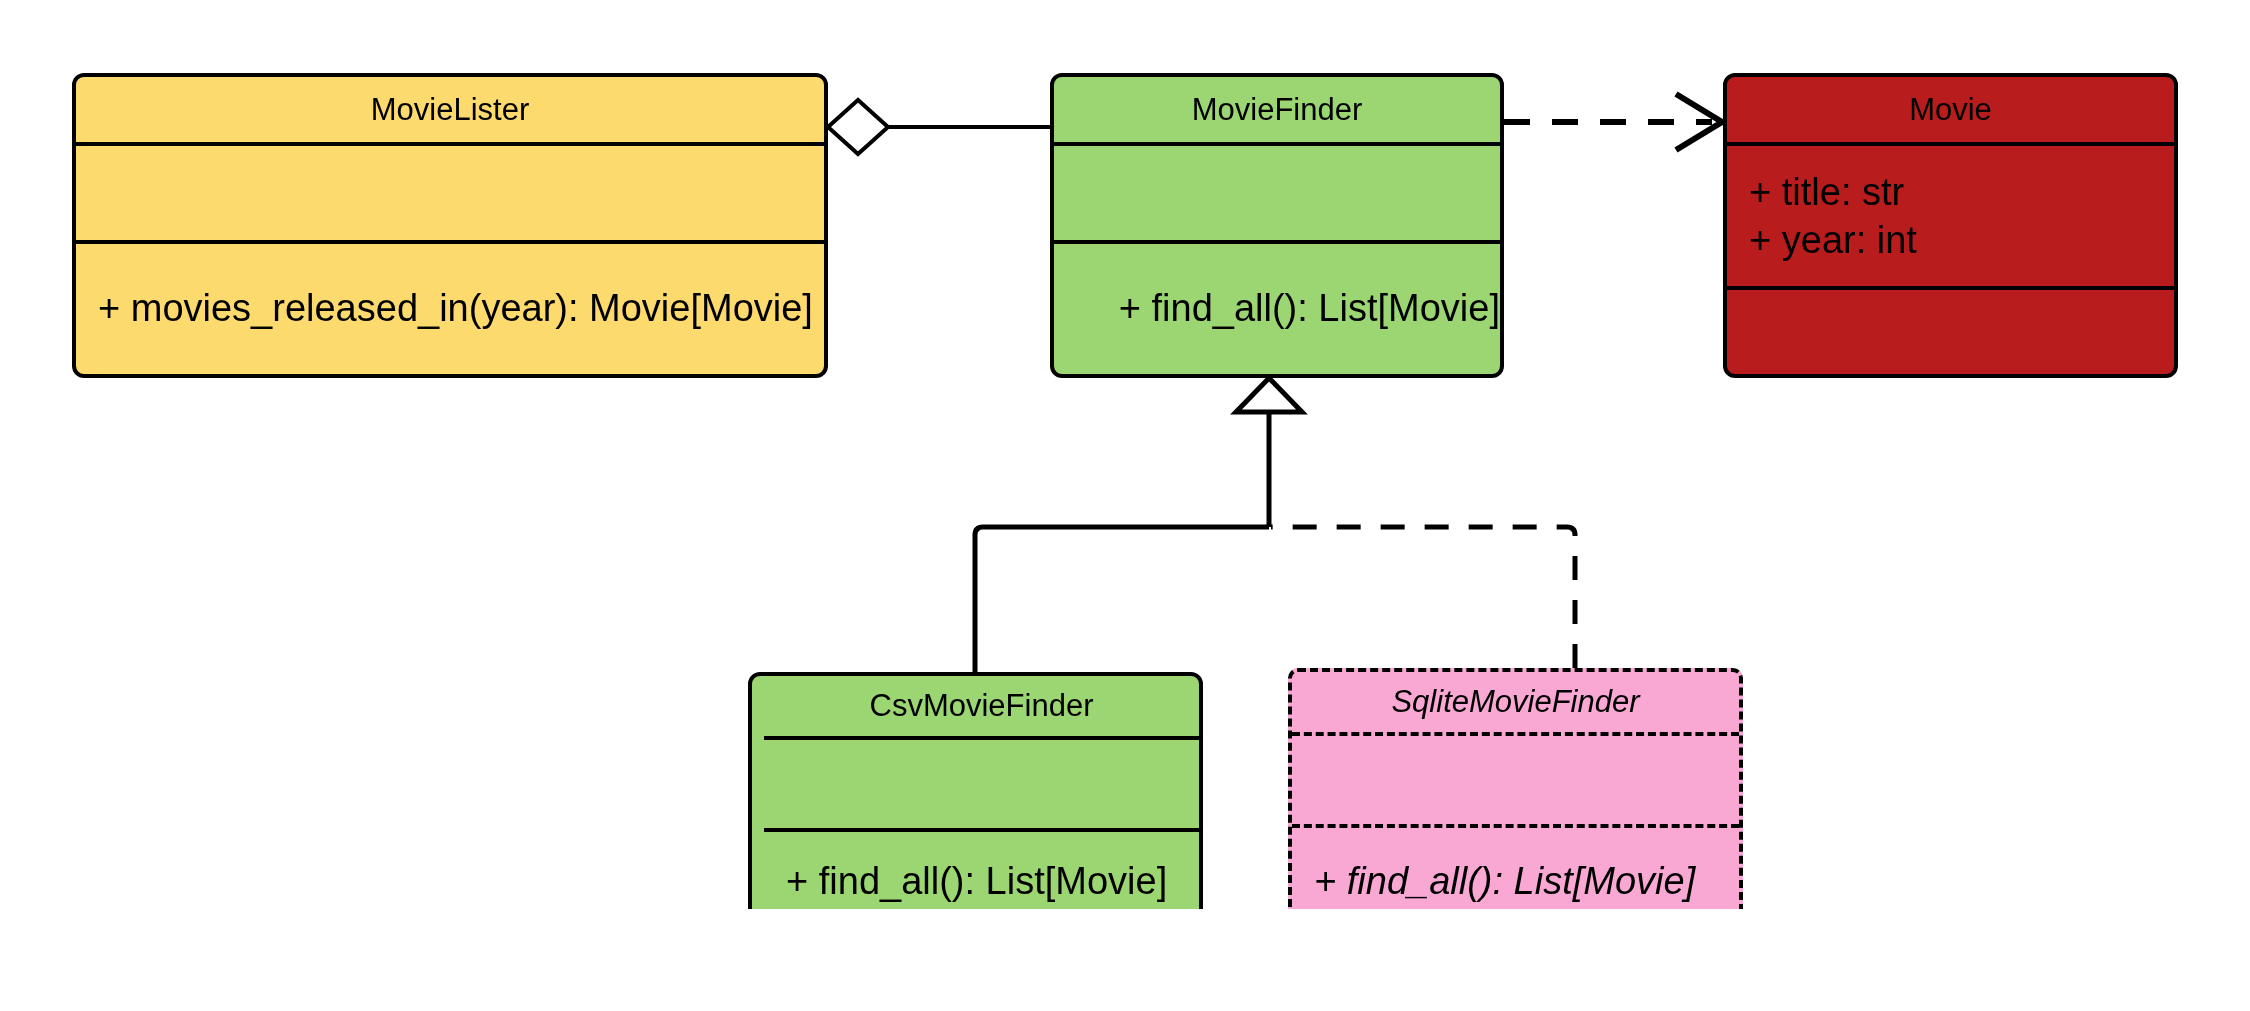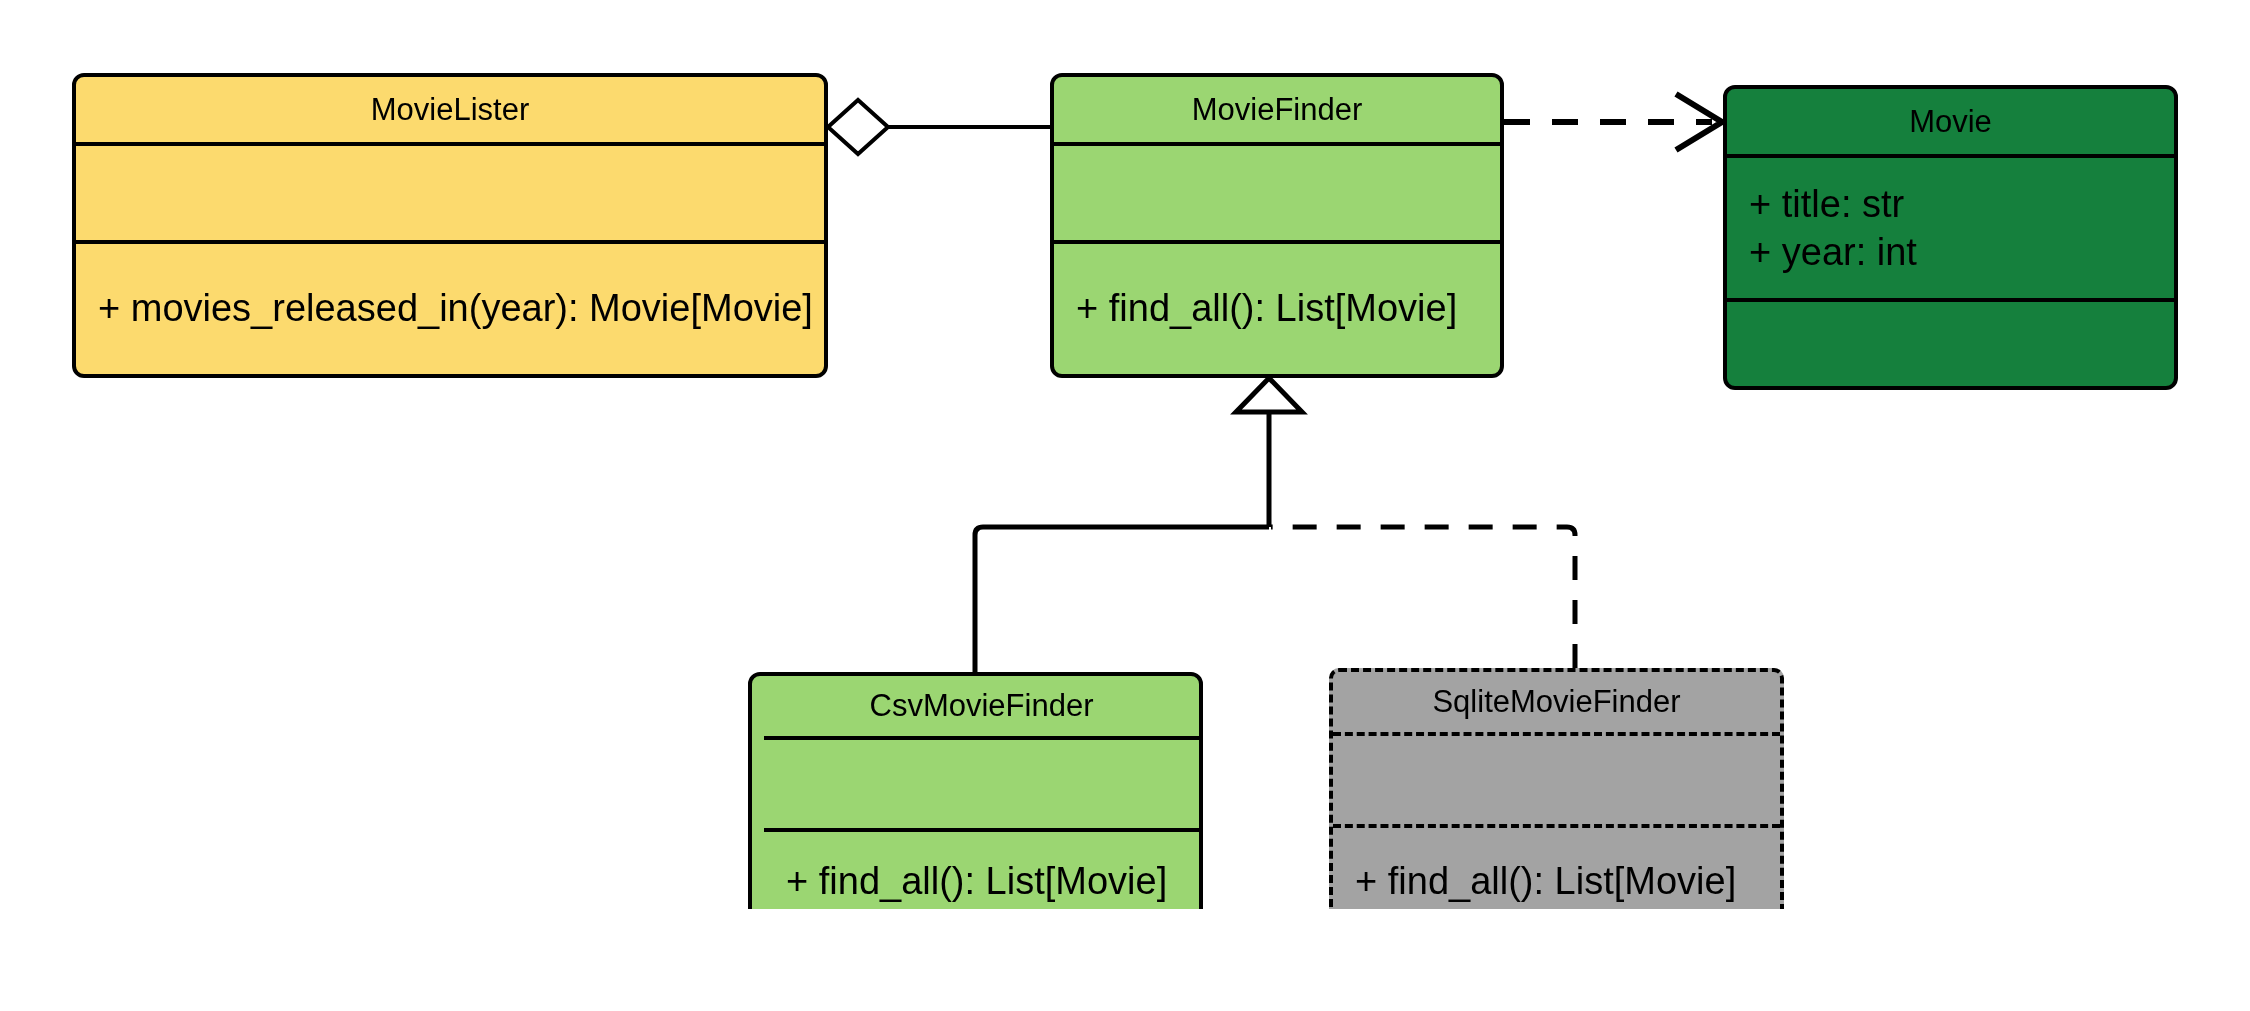--- a/index.html
+++ b/index.html
@@ -111,52 +111,52 @@
   <div class="uml-class" style="left:72px; top:73px; width:756px; height:305px; background:#FCDA6E;">
     <div class="compartment name-comp" style="height:67px;">
       <span class="class-name">MovieLister</span>
     </div>
     <div class="compartment divided" style="height:100px;"></div>
     <div class="compartment divided members-list" style="height:138px;">
       <div class="member">+ movies_released_in(year): Movie[Movie]</div>
     </div>
   </div>
 
-  <div class="uml-class" style="left:1050px; top:73px; width:454px; height:305px; background:#9BD672;">
+  <div class="uml-class" style="left:1050px; top:73px; width:454px; height:305px; background:#9BD672;text-align:right;">
     <div class="compartment name-comp" style="height:67px;">
       <span class="class-name">MovieFinder</span>
     </div>
     <div class="compartment divided" style="height:100px;"></div>
     <div class="compartment divided members-list" style="height:138px;">
       <div class="member">+ find_all(): List[Movie]</div>
     </div>
   </div>
 
-  <div class="uml-class" style="left:1723px; top:85px; width:455px; height:305px; background:#15803d;">
+  <div class="uml-class" style="left:1723px; top:73px; width:455px; height:305px; background:#b91c1c;">
     <div class="compartment name-comp" style="height:67px;">
       <span class="class-name">Movie</span>
     </div>
     <div class="compartment divided members-list" style="height:148px;">
       <div class="member">+ title: str</div>
       <div class="member">+ year: int</div>
     </div>
     <div class="compartment divided" style="height:90px;"></div>
   </div>
 
   <div class="uml-class" style="left:748px; top:672px; width:455px; height:262px; background:#9BD672;padding-left:12px;">
     <div class="compartment name-comp" style="height:62px;">
       <span class="class-name">CsvMovieFinder</span>
     </div>
     <div class="compartment divided" style="height:95px;"></div>
     <div class="compartment divided members-list" style="height:105px;">
       <div class="member">+ find_all(): List[Movie]</div>
     </div>
   </div>
 
-  <div class="uml-class dashed" style="left:1329px; top:668px; width:455px; height:270px; background:#a3a3a3;">
+  <div class="uml-class dashed" style="left:1288px; top:668px; width:455px; height:270px; background:#f9a8d4;font-style:italic;">
     <div class="compartment name-comp" style="height:62px;">
       <span class="class-name">SqliteMovieFinder</span>
     </div>
     <div class="compartment divided" style="height:95px;"></div>
     <div class="compartment divided members-list" style="height:113px;">
       <div class="member">+ find_all(): List[Movie]</div>
     </div>
   </div>
 
 </div>

